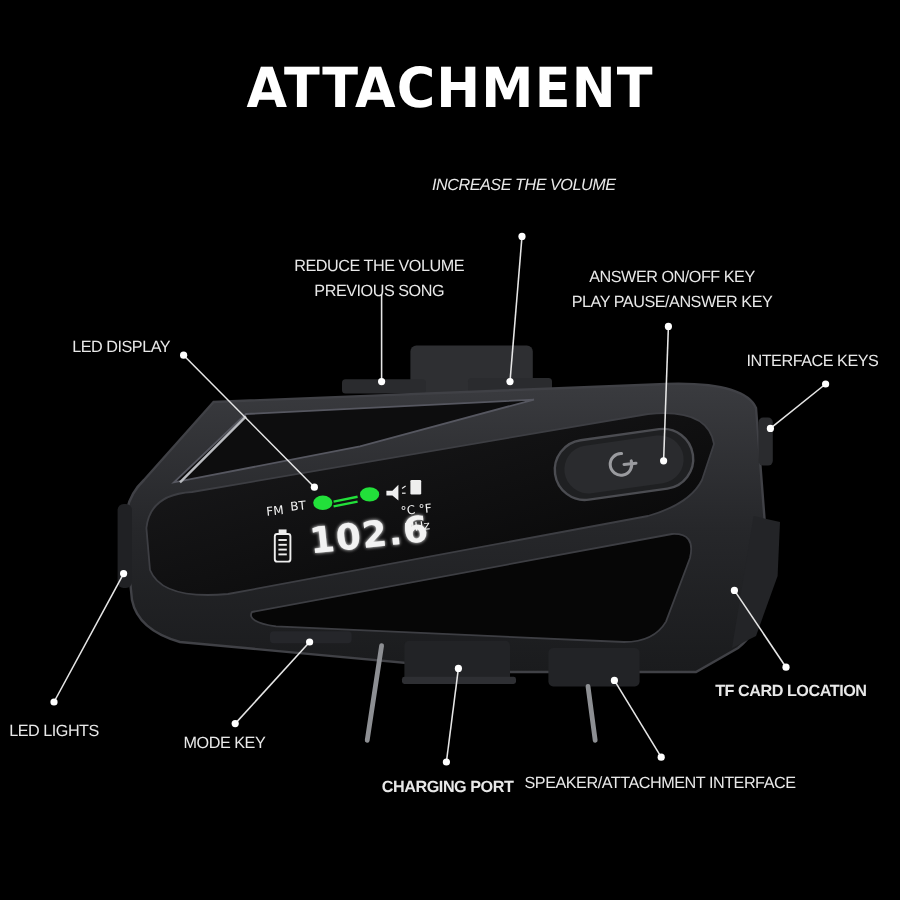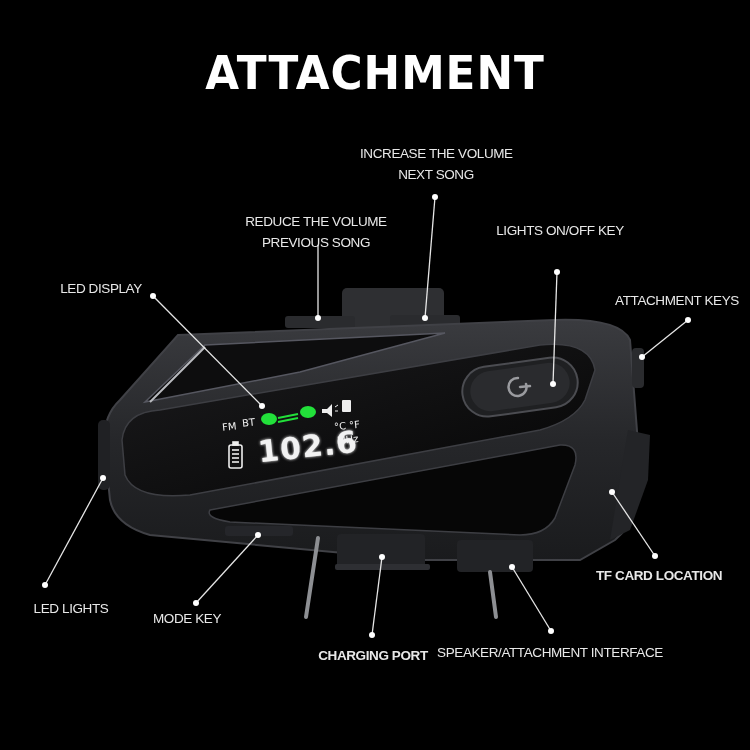--- a/index.html
+++ b/index.html
@@ -145,38 +145,38 @@
       <circle cx="612" cy="492" r="3" stroke="none"></circle>
   </g>
 </svg>
 
 <div class="lcd" style="left:222px; top:421px; font-size:10px; transform: rotate(-6deg);">FM</div>
 <div class="lcd" style="left:242px; top:417px; font-size:10px; transform: rotate(-6deg);">BT</div>
 <div class="lcd" style="left:258px; top:429px; font-size:30px; font-weight:bold; letter-spacing:1px; transform: rotate(-6deg); text-shadow:0 0 3px #fff;">102.6</div>
 <div class="lcd" style="left:334px; top:420px; font-size:10px; transform: rotate(-6deg);">°C °F</div>
 <div class="lcd" style="left:337px; top:434px; font-size:10px; transform: rotate(-6deg);">MHz</div>
 
-<div class="label" style="left:360px; top:143px; width:152px;">
+<div class="label" style="left:360px; top:143px; width:152px;font-style:italic;">
   <span>INCREASE THE VOLUME</span>
-  <span>NEXT SONG</span>
 </div>
 <div class="label" style="left:244px; top:191px; width:144px;margin-top:20px;">
   <span>REDUCE THE VOLUME</span>
   <span>PREVIOUS SONG</span>
 </div>
 <div class="label" style="left:474px; top:220px; width:172px;">
-  <span>LIGHTS ON/OFF KEY</span>
+  <span>ANSWER ON/OFF KEY</span>
+  <span>PLAY PAUSE/ANSWER KEY</span>
 </div>
 <div class="label" style="left:614px; top:290px; width:126px;">
-  <span>ATTACHMENT KEYS</span>
+  <span>INTERFACE KEYS</span>
 </div>
 <div class="label" style="left:58px; top:278px; width:86px;">
   <span>LED DISPLAY</span>
 </div>
-<div class="label" style="left:5px; top:598px; width:80px;margin-left:26px;">
+<div class="label" style="left:5px; top:598px; width:80px;">
   <span>LED LIGHTS</span>
 </div>
 <div class="label" style="left:152px; top:608px; width:70px;">
   <span>MODE KEY</span>
 </div>
 <div class="label" style="left:316px; top:645px; width:114px;font-weight:bold;">
   <span>CHARGING PORT</span>
 </div>
 <div class="label" style="left:436px; top:642px; width:228px;">
   <span>SPEAKER/ATTACHMENT INTERFACE</span>

